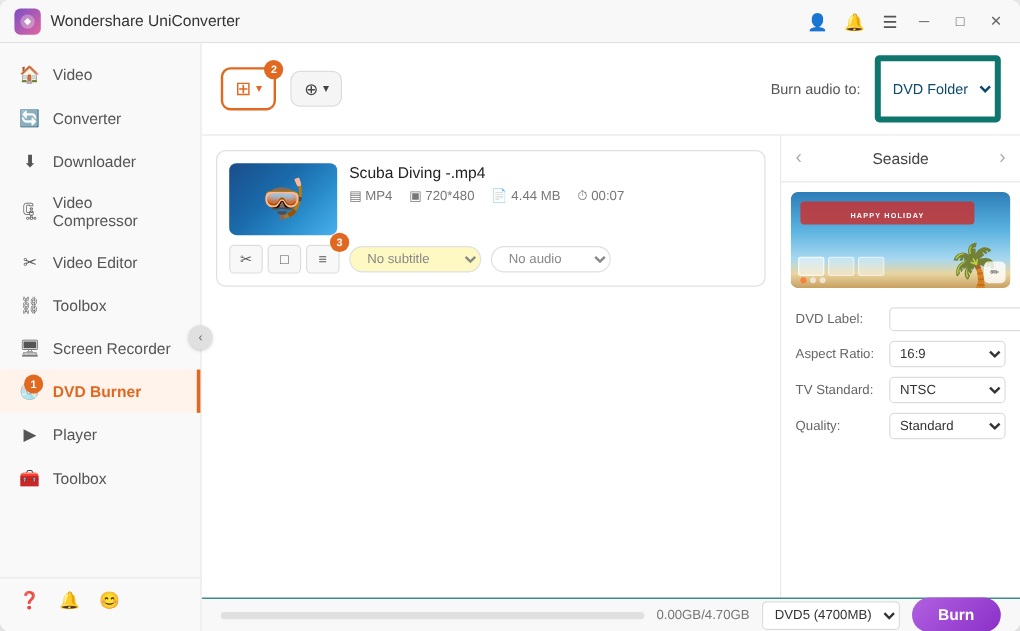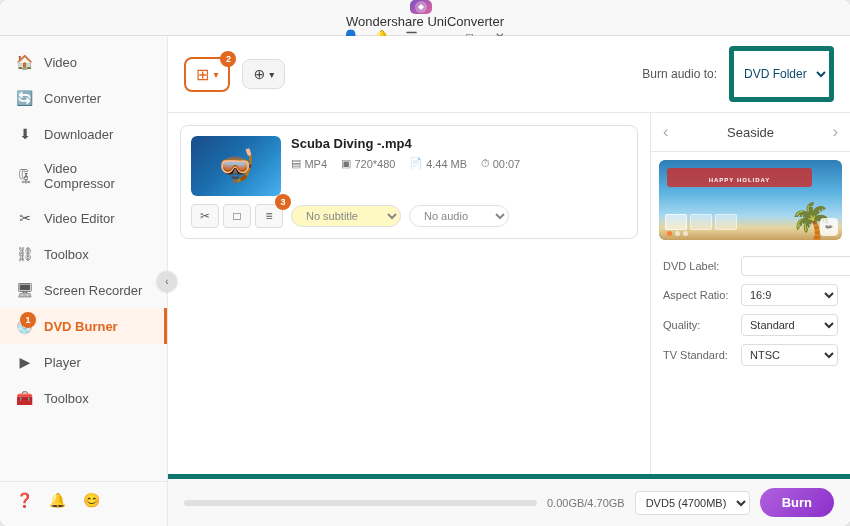--- a/index.html
+++ b/index.html
@@ -25,21 +25,20 @@
 
     
     .title-bar {
       height: 36px;
       background: #f8f8f8;
       display: flex;
       align-items: center;
       padding: 0 12px;
       border-bottom: 1px solid #e0e0e0;
       flex-shrink: 0;
-      flex-direction: column;
     }
     .title-bar-logo {
       width: 22px;
       height: 22px;
       background: linear-gradient(135deg, #7b4fc4, #e066a0);
       border-radius: 5px;
       margin-right: 8px;
       display: flex;
       align-items: center;
       justify-content: center;
@@ -322,21 +321,21 @@
       position: relative;
       display: flex;
       align-items: center;
       justify-content: center;
     }
     .video-info {
       flex: 1;
     }
     .video-title {
       font-size: 13px;
-      font-weight: 700;
+      font-weight: 400;
       color: #222;
       margin-bottom: 6px;
     }
     .video-meta {
       display: flex;
       gap: 14px;
       flex-wrap: wrap;
     }
     .video-meta-item {
       display: flex;
@@ -402,23 +401,23 @@
       height: 16px;
       font-size: 9px;
       display: flex;
       align-items: center;
       justify-content: center;
       font-weight: bold;
     }
 
     
     .bottom-bar {
-      height: 52px;
+      height: 28px;
       background: #f8f8f8;
-      border-top: 5px solid #0f766e;
+      border-top: 1px solid #0f766e;
       display: flex;
       align-items: center;
       padding: 0 16px;
       gap: 10px;
     }
     .progress-bar {
       flex: 1;
       height: 6px;
       background: #e0e0e0;
       border-radius: 3px;
@@ -653,32 +652,32 @@
               <input class="form-input" type="text" style="">
             </div>
             <div class="form-row">
               <span class="form-label">Aspect Ratio:</span>
               <select class="form-select">
                 <option>16:9</option>
                 <option>4:3</option>
               </select>
             </div>
             <div class="form-row">
+              <span class="form-label">TV Standard:</span>
+              <select class="form-select">
+                <option>NTSC</option>
+                <option>PAL</option>
+              </select>
+            </div>
+            <div class="form-row">
               <span class="form-label">Quality:</span>
               <select class="form-select">
                 <option>Standard</option>
                 <option>High</option>
                 <option>Medium</option>
-              </select>
-            </div>
-            <div class="form-row">
-              <span class="form-label">TV Standard:</span>
-              <select class="form-select">
-                <option>NTSC</option>
-                <option>PAL</option>
               </select>
             </div>
           </div>
         </div>
       </div>
 
       <div class="bottom-bar">
         <div class="progress-bar">
           <div class="progress-fill"></div>
         </div>

